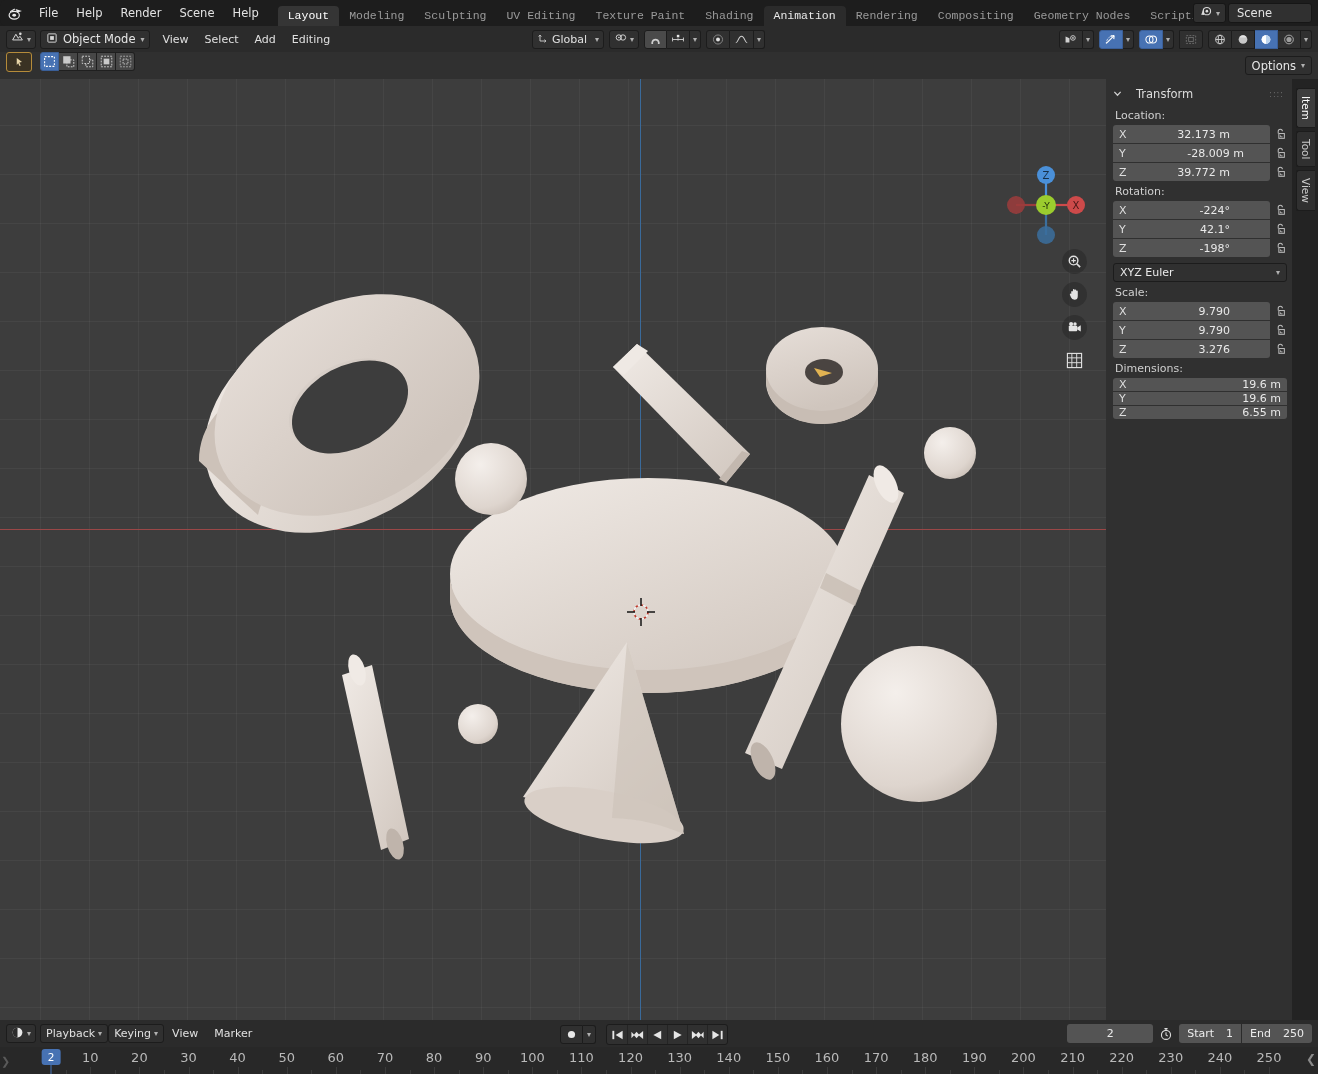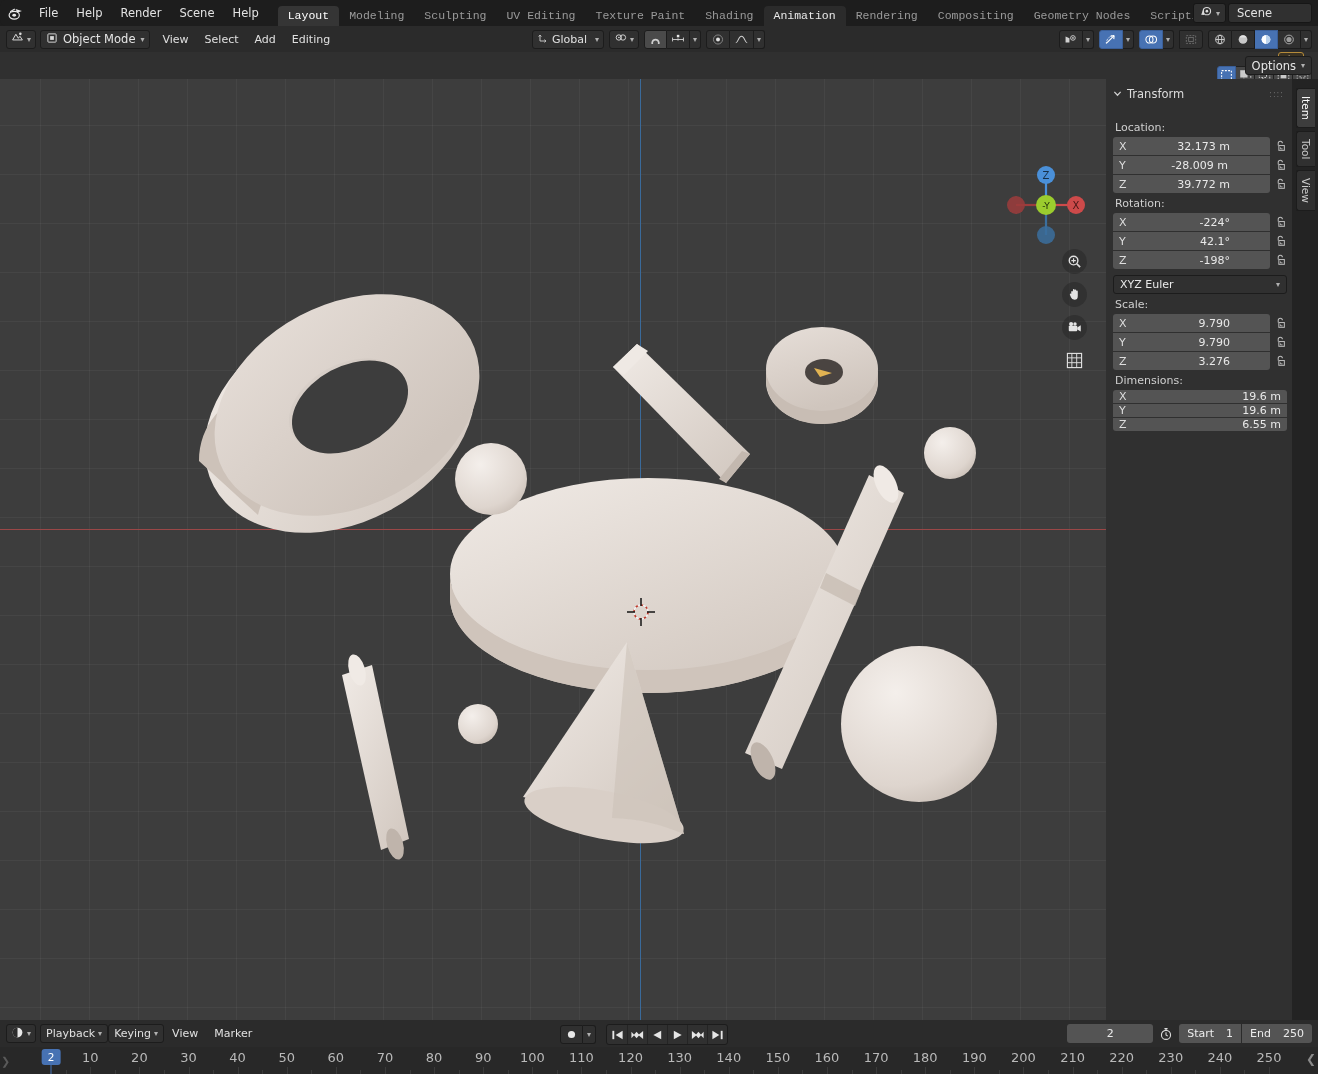--- a/index.html
+++ b/index.html
@@ -73,21 +73,21 @@
   .caret { font-size: 8px; color: #b0b0b0; }
   .mode-btn {
     background: #303030; border: 1px solid #1c1c1c; border-radius: 3px;
     height: 19px; display: flex; align-items: center; padding: 0 5px; gap: 5px;
     font-size: 11.5px; color: #e6e6e6;
   }
 
   
   .tool-header {
     position: absolute; left: 0; top: 52px; width: 1318px; height: 27px;
-    background: #303030; display: flex; align-items: flex-end; padding: 0 6px; flex-direction: column;
+    background: #303030; display: flex; align-items: flex-start; padding: 0 6px;
   }
   .tool-sel-icon {
     width: 26px; height: 20px; border: 1px solid #b58b3a; border-radius: 3px;
     background: #3a3223; display: flex; align-items: center; justify-content: center;
     margin-right: 8px;
   }
   .selmode-group { display: flex; }
   .selmode {
     width: 19px; height: 19px; background: #474747; border: 1px solid #1f1f1f;
     display: flex; align-items: center; justify-content: center;
@@ -142,22 +142,22 @@
 
   
   .cursor3d { position: absolute; left: 626px; top: 518px; width: 30px; height: 30px; }
 
   
   .npanel {
     position: absolute; left: 1106px; top: 79px; width: 186px; height: 941px;
     background: #303030; padding: 6px 5px 0 7px;
   }
   .panel-title {
-    display: flex; align-items: center; gap: 5px; height: 18px;
-    font-size: 11.5px; color: #dcdcdc; margin-bottom: 18px;
+    display: flex; align-items: center; gap: 14px; height: 18px;
+    font-size: 11.5px; color: #dcdcdc; margin-bottom: 6px;
   }
   .grip { margin-left: auto; margin-right: 3px; color: #6d6d6d; letter-spacing: 1px; font-size: 8px; }
   .sec-label { font-size: 11px; color: #cfcfcf; margin: 4px 0 3px 2px; }
   .field-col { display: flex; flex-direction: column; gap: 1px; }
   .field-row { display: flex; align-items: center; gap: 3px; }
   .field {
     flex: 1; height: 18px; background: #545454; border-radius: 3px;
     display: flex; align-items: center; padding: 0 6px;
     font-size: 11px; color: #e9e9e9; position: relative;
   }
@@ -669,21 +669,21 @@
             <svg width="11" height="12" viewBox="0 0 12 13">
               <path d="M3.5 6 L3.5 3.6 A2.3 2.3 0 0 1 8.1 3.6" fill="none" stroke="#bdbdbd" stroke-width="1.1"></path>
               <rect x="4.2" y="6" width="6" height="5.2" fill="none" stroke="#bdbdbd" stroke-width="1.1"></rect>
               <path d="M6 8.1 L6 9.6 M6 9.6 L8.2 9.6" stroke="#bdbdbd" stroke-width="1"></path>
             </svg>
           </span>
         </div>
         <div class="field-row">
           <div class="field" style="border-radius: 0px;">
             <span class="k">Y</span>
-            <span class="v" style="margin-left: auto; margin-right: 36px;">-28.009 m</span>
+            <span class="v" style="margin-left: auto; margin-right: 20px;">-28.009 m</span>
           </div>
           <span class="lock">
             <svg width="11" height="12" viewBox="0 0 12 13">
               <path d="M3.5 6 L3.5 3.6 A2.3 2.3 0 0 1 8.1 3.6" fill="none" stroke="#bdbdbd" stroke-width="1.1"></path>
               <rect x="4.2" y="6" width="6" height="5.2" fill="none" stroke="#bdbdbd" stroke-width="1.1"></rect>
               <path d="M6 8.1 L6 9.6 M6 9.6 L8.2 9.6" stroke="#bdbdbd" stroke-width="1"></path>
             </svg>
           </span>
         </div>
         <div class="field-row">

